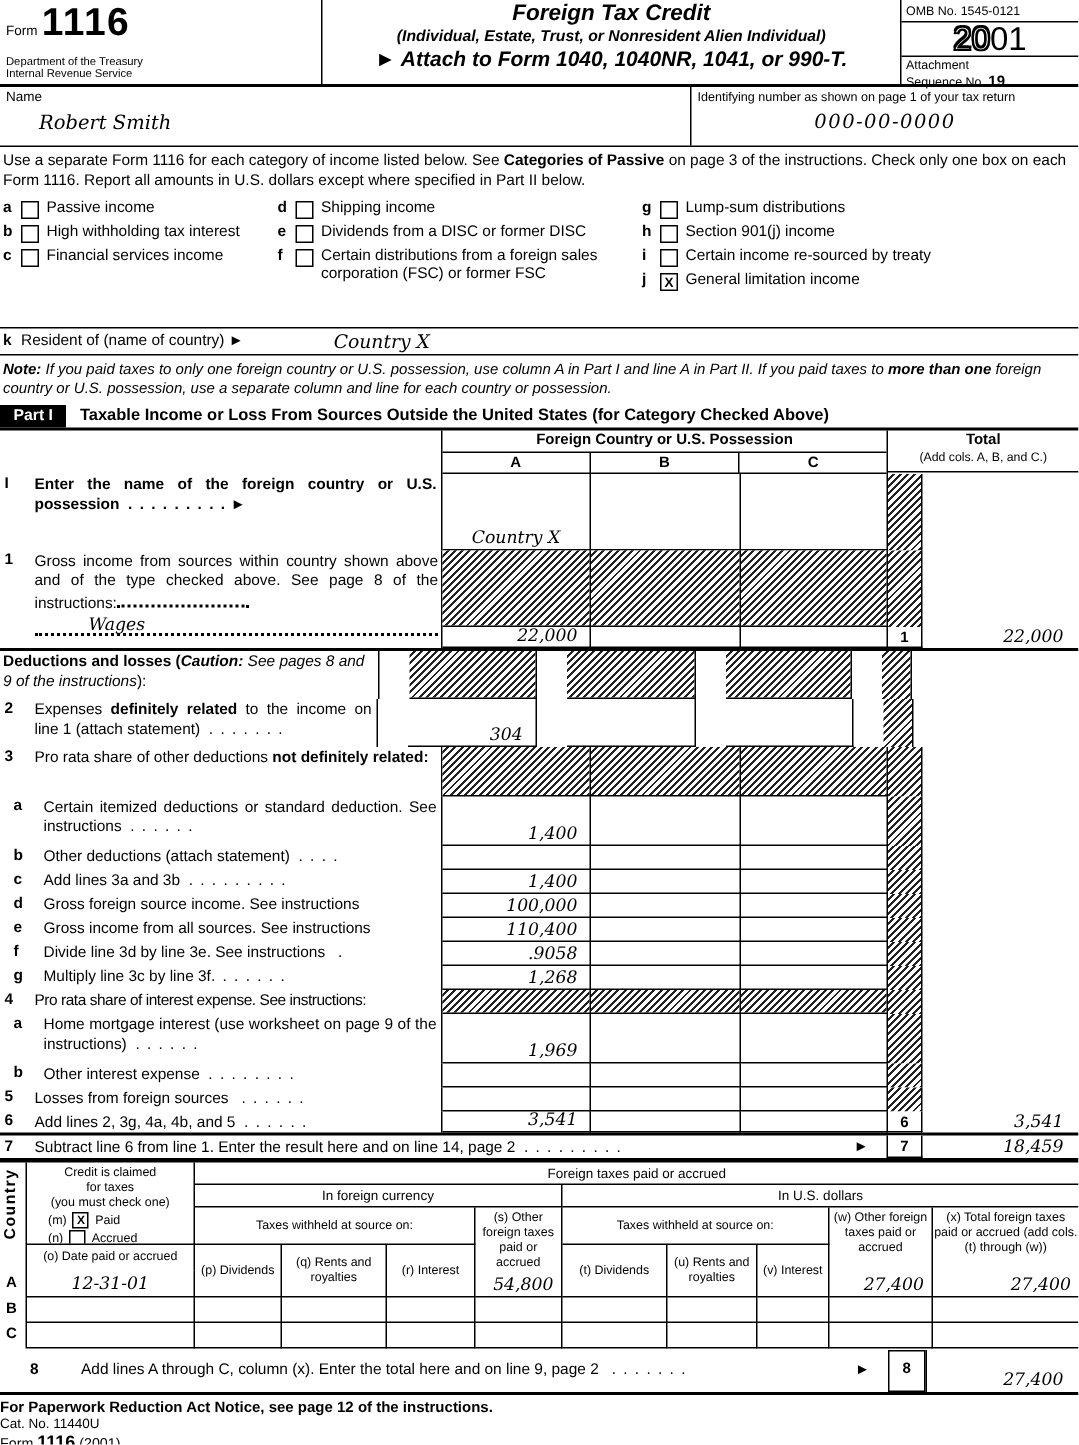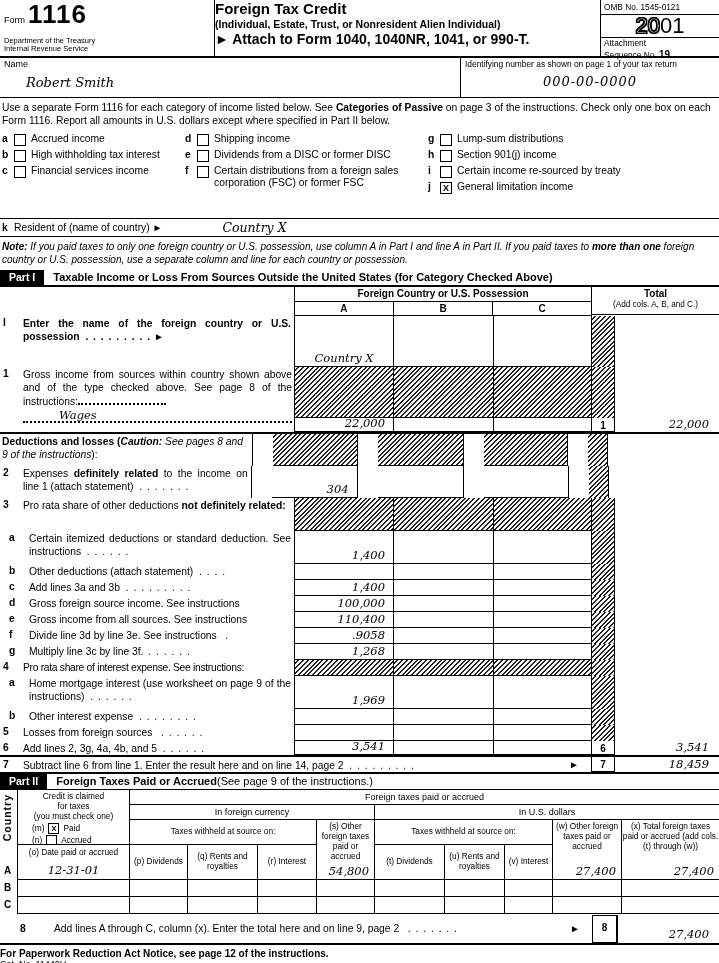--- a/index.html
+++ b/index.html
@@ -10,21 +10,21 @@
   .cb{display:inline-block;width:10px;height:10px;border:1.5px solid #000;font:bold 9px/10px "Liberation Sans",sans-serif;text-align:center;vertical-align:-2px;flex-shrink:0;box-sizing:content-box;}
   .hatch{background:repeating-linear-gradient(135deg,#fff 0px,#fff 2px,#222 2px,#222 3.4px);}
   .dots{letter-spacing:1px;white-space:nowrap;}
   .arrow{font-size:10px;}
   
   .hdr{display:flex;border-bottom:2.5px solid #000;height:58px;box-sizing:border-box;}
   .hdr-left{width:215px;border-right:1.5px solid #000;box-sizing:border-box;padding:2px 4px 0 4px;display:flex;flex-direction:column;justify-content:space-between;}
   .fw{font-size:9px;}
   .fn{font-size:26px;font-weight:bold;letter-spacing:1px;line-height:24px;}
   .dept{font-size:7.5px;line-height:1.15;padding-bottom:2px;}
-  .hdr-center{flex:1;padding-top:1px;}
+  .hdr-center{flex:1;text-align:center;padding-top:1px;font-style:italic;}
   .t1{font-size:15px;font-weight:bold;line-height:1.1;}
   .t2{font-size:10.5px;font-weight:bold;line-height:1.25;}
   .t3{font-size:14px;font-weight:bold;line-height:1.25;}
   .hdr-right{width:119px;border-left:1.5px solid #000;box-sizing:border-box;display:flex;flex-direction:column;}
   .omb{font-size:8.3px;padding:2px 3px;border-bottom:1px solid #000;}
   .year{text-align:center;font-size:22px;font-weight:normal;flex:1;line-height:22px;}
   .yr-outline{color:#fff;-webkit-text-stroke:1.2px #000;text-shadow:-1px -1px 0 #000,1px -1px 0 #000,-1px 1px 0 #000,1px 1px 0 #000;}
   .att{border-top:1px solid #000;font-size:8.3px;padding:1px 3px;line-height:1.2;}
   .seq{font-weight:bold;font-size:10px;}
   
@@ -149,21 +149,21 @@
     </div>
   </div>
 
   <div class="intro"><span>Use a separate Form 1116 for each category of income listed below. See </span><span class="b">Categories of Passive</span><span> on page 3 of the instructions. Check only one box on each Form 1116. Report all amounts in U.S. dollars except where specified in Part II below.</span></div>
 
   <div class="cats">
     <div class="catcol catcol1">
       <div class="catitem">
           <span class="catletter">a</span>
           <span class="cb catcb"></span>
-          <span>Accrued income</span>
+          <span>Passive income</span>
         </div>
       <div class="catitem">
           <span class="catletter">b</span>
           <span class="cb catcb"></span>
           <span>High withholding tax interest</span>
         </div>
       <div class="catitem">
           <span class="catletter">c</span>
           <span class="cb catcb"></span>
           <span>Financial services income</span>
@@ -495,25 +495,20 @@
         <span class="dtext"><span>Subtract line 6 from line 1. Enter the result here and on line 14, page 2</span>&nbsp;&nbsp;<span class="dots">.  .  .  .  .  .  .  .  .</span></span>
         <span class="arrow" style="padding-right:12px;">►</span>
       </div>
       <div class="cn nb">7</div>
       <div class="ct tc">
           <span class="ent">18,459</span>
         </div>
     </div>
   </div>
 
-  <div class="pbar">
-    <span class="plabel">Part II</span>
-    <span class="ptitle">Foreign Taxes Paid or Accrued </span>
-    <span class="pparen">(See page 9 of the instructions.)</span>
-  </div>
 
   <div class="p2wrap">
     <div class="cstrip">
       <div class="cvert">Country</div>
       <span class="rl" style="top:75px;">A</span>
       <span class="rl" style="top:92px;">B</span>
       <span class="rl" style="top:109px;">C</span>
     </div>
     <div class="p2grid">
 

